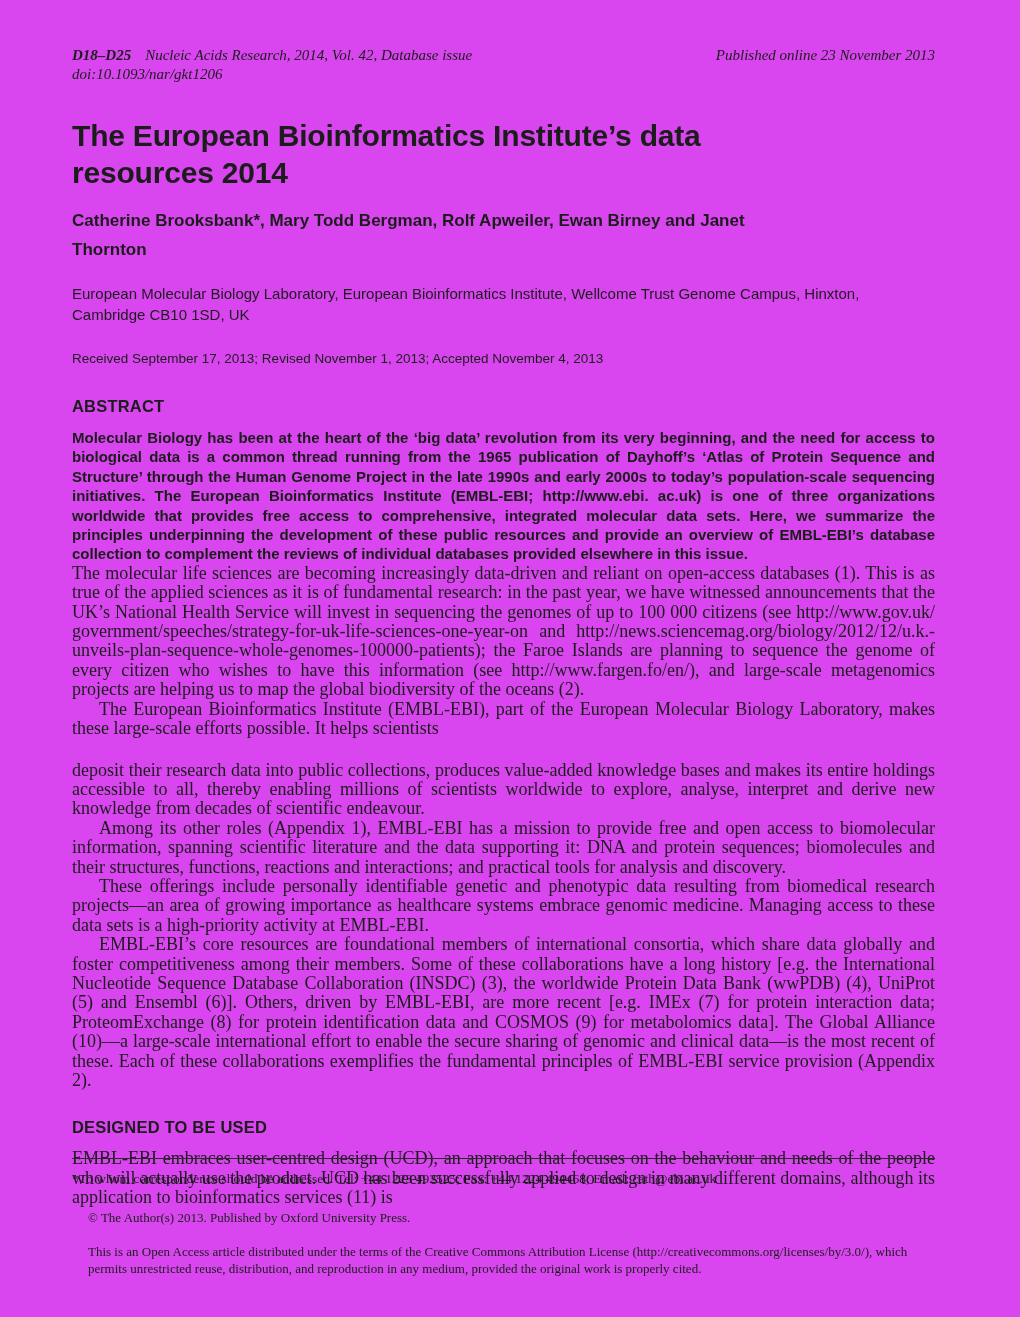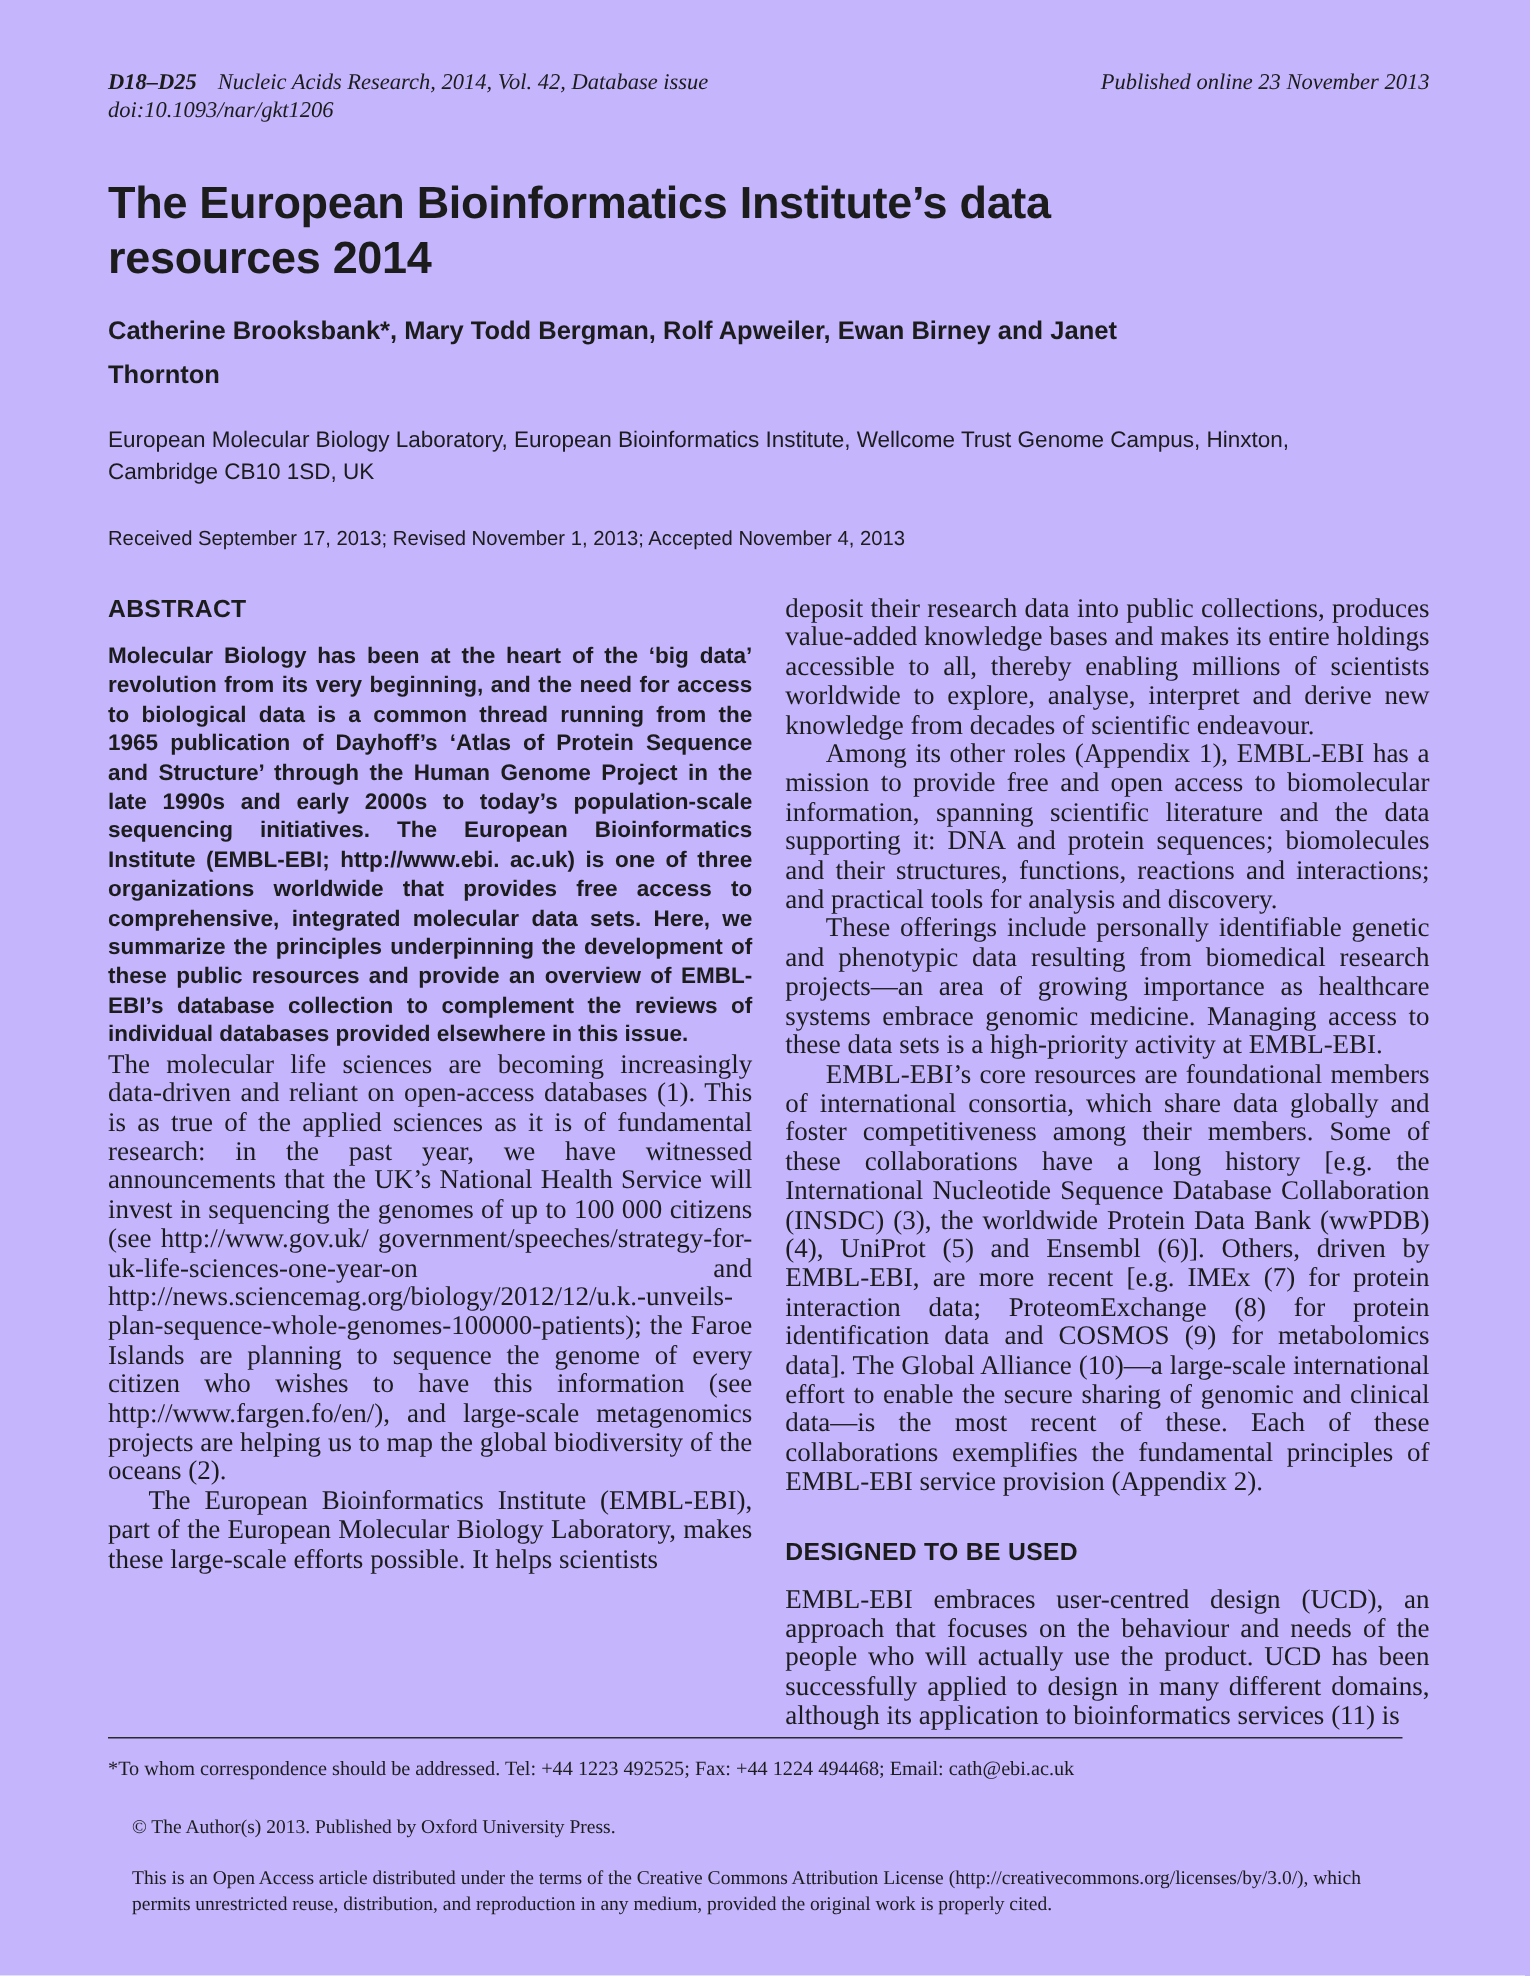--- a/index.html
+++ b/index.html
@@ -1,24 +1,24 @@
 <!DOCTYPE html>
 <html><head>
 <meta charset="utf-8">
 <style>
   html, body { margin: 0; padding: 0; background: #ffffff; }
   .page {
     position: relative;
     width: 1020px;
     height: 1317px;
     margin: 0 auto;
-    background: #c4b5fd;
+    background: #d946ef;
     color: #1c1c1c;
     box-sizing: border-box;
-    padding: 46px 67px 0 72px;
+    padding: 46px 85px 0 72px;
     overflow: hidden;
     font-family: "Liberation Serif", serif;
   }
   
   .journal-line {
     display: flex;
     justify-content: space-between;
     align-items: baseline;
     font-family: "Liberation Serif", serif;
     font-style: italic;
@@ -60,20 +60,21 @@
     font-family: "Liberation Sans", sans-serif;
     font-size: 13.5px;
     line-height: 17px;
     margin-top: 25px;
   }
   
   .columns {
     display: flex;
     gap: 22px;
     margin-top: 29px;
+    flex-direction: column;
   }
   .col { flex: 1 1 0; min-width: 0; text-align: justify; }
   .section-heading {
     font-family: "Liberation Sans", sans-serif;
     font-weight: 700;
     font-size: 16.5px;
     line-height: 20px;
     letter-spacing: 0.2px;
     text-align: left;
     margin: 0 0 12px 0;

